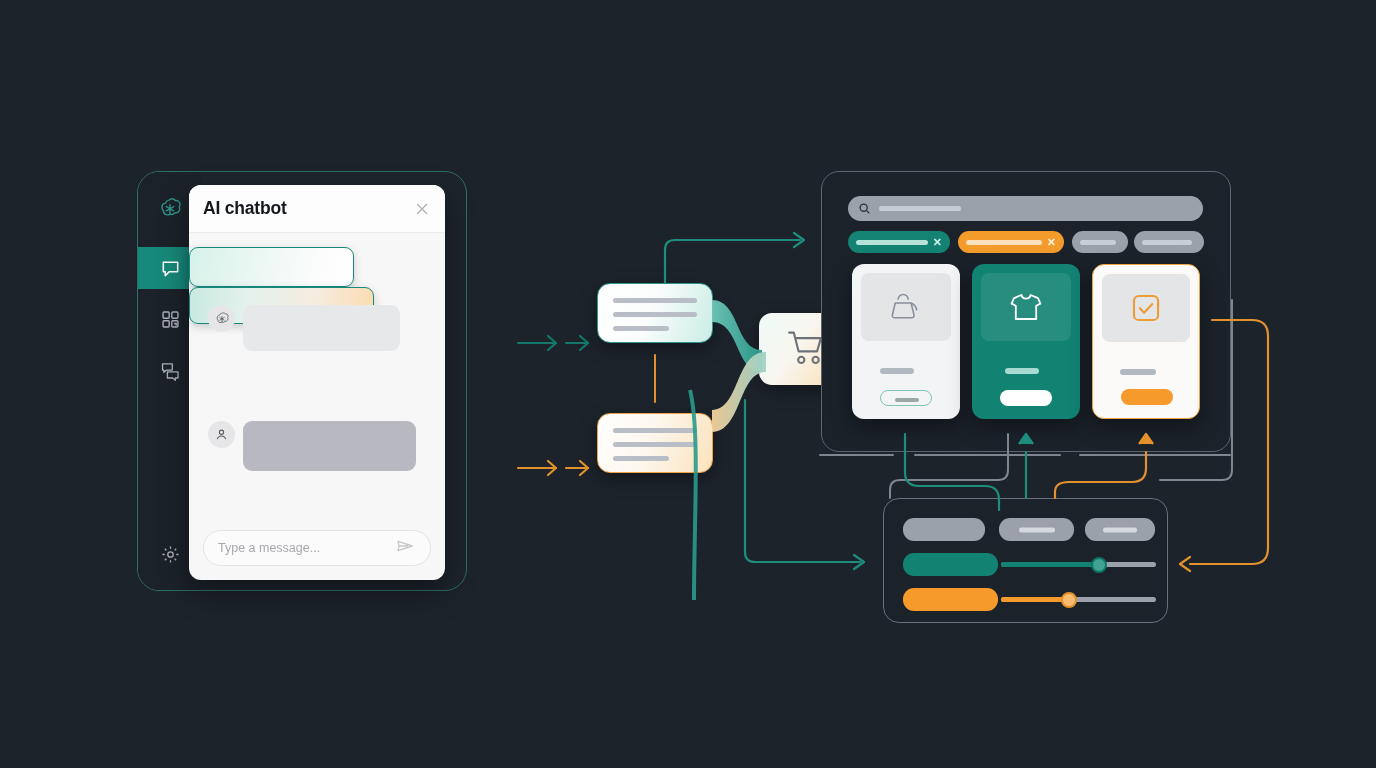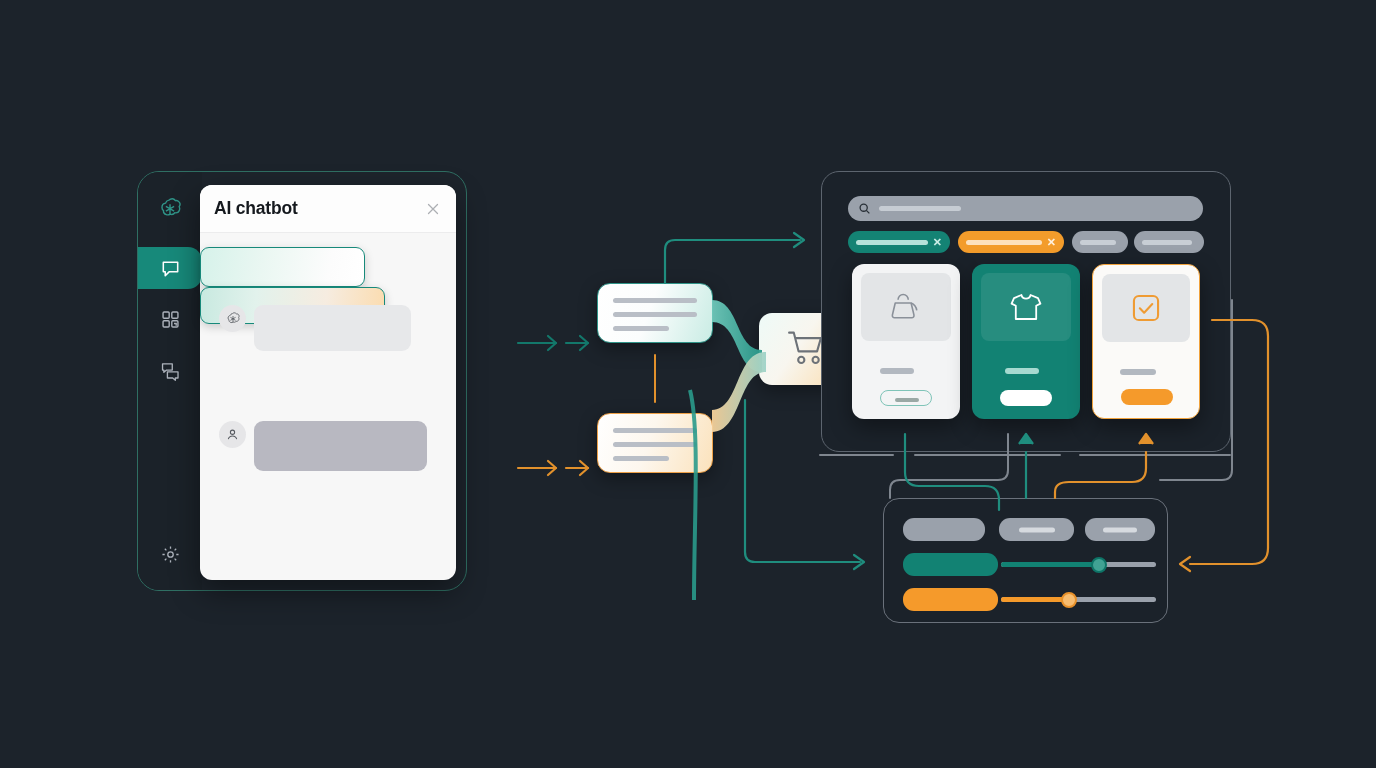--- a/index.html
+++ b/index.html
@@ -34,21 +34,21 @@
     top: 75px; left: 0px; width: 64px; height: 42px;
     background: #17897a;
     border-top-right-radius: 14px; border-bottom-right-radius: 14px;
   }
   #side-apps { top: 127px; }
   #side-threads { top: 178px; }
   #side-gear { top: 362px; }
 
   
   #chat-card {
-    position: absolute; left: 200px; top: 185px;
+    position: absolute; left: 189px; top: 185px;
     width: 256px; height: 395px;
     background: #f7f7f7; border-radius: 12px;
     box-shadow: 0 12px 30px rgba(0,0,0,.42);
     overflow: visible;
   }
   #chat-header {
     position: relative; height: 48px;
     background: #fdfdfd;
     border-top-left-radius: 12px; border-top-right-radius: 12px;
     border-bottom: 1px solid #ececed;
@@ -311,20 +311,28 @@
           <span class="line"></span>
         </span>
       </div>
 
       <div id="msg-user-2">
         <span class="line"></span>
         <span class="line"></span>
       </div>
     </div>
 
+    <div id="chat-input">
+      <span id="chat-input-placeholder">Type a message...</span>
+      <span id="chat-send">
+        <svg width="20" height="20" viewBox="0 0 24 24" fill="none" stroke="#7d8288" stroke-width="1.6" stroke-linejoin="round">
+          <path d="M3.5 12h11M3.5 12l-1 5.5 17-5.5-17-5.5z"></path>
+        </svg>
+      </span>
+    </div>
   </div>
 
   <div id="flow-top" class="flowbub">
     <span class="fl"></span>
     <span class="fl"></span>
     <span class="fl"></span>
   </div>
 
   <div id="flow-bottom" class="flowbub">
     <span class="fl"></span>

